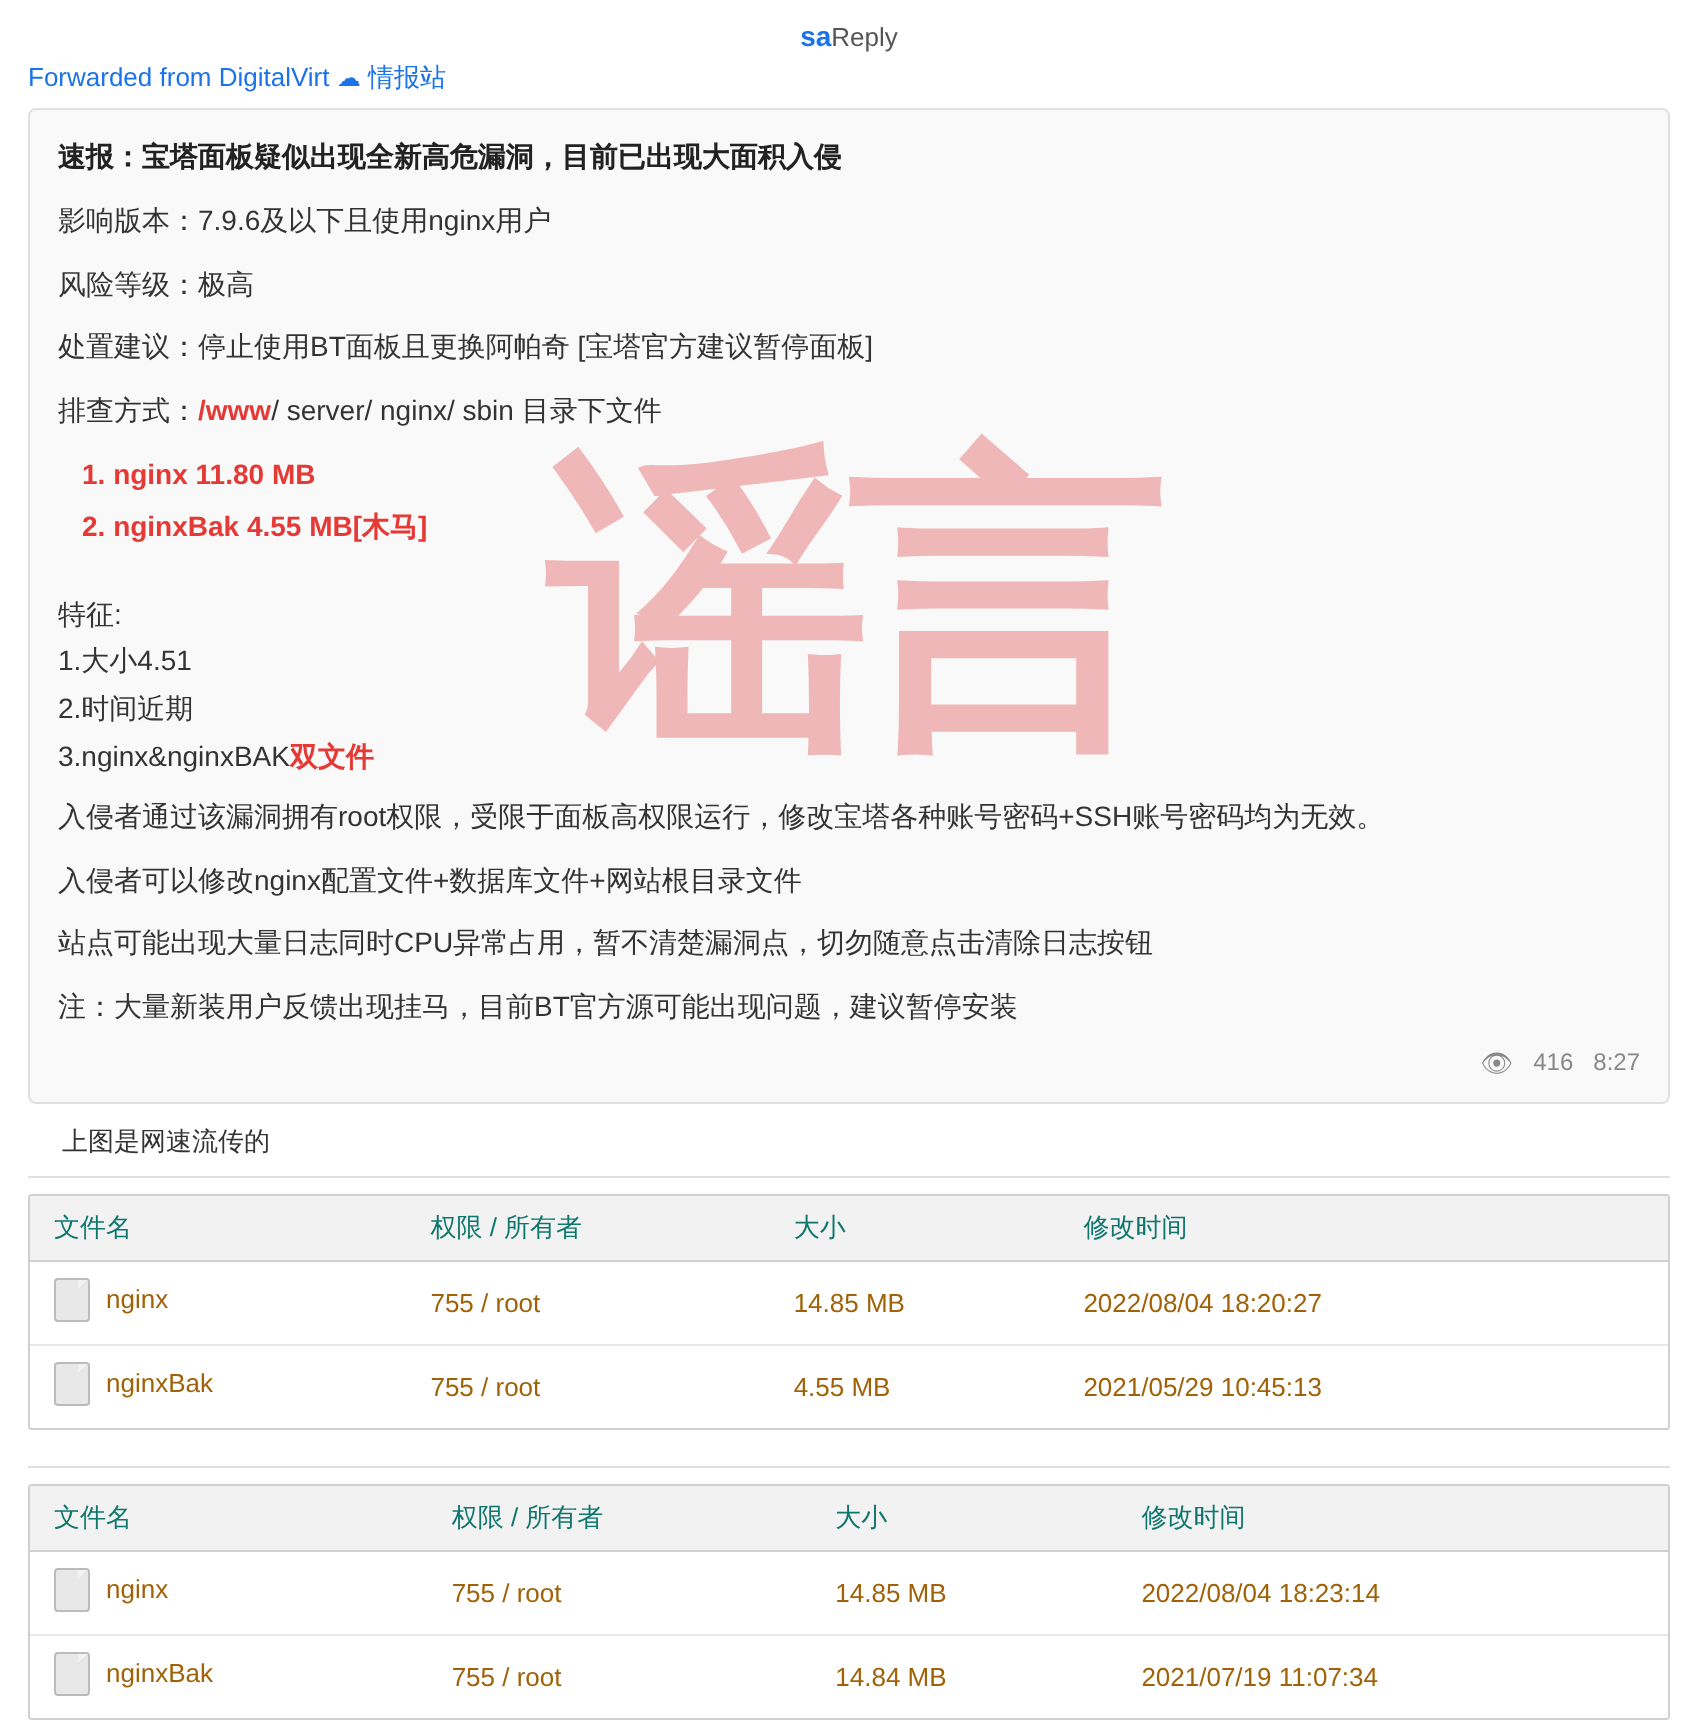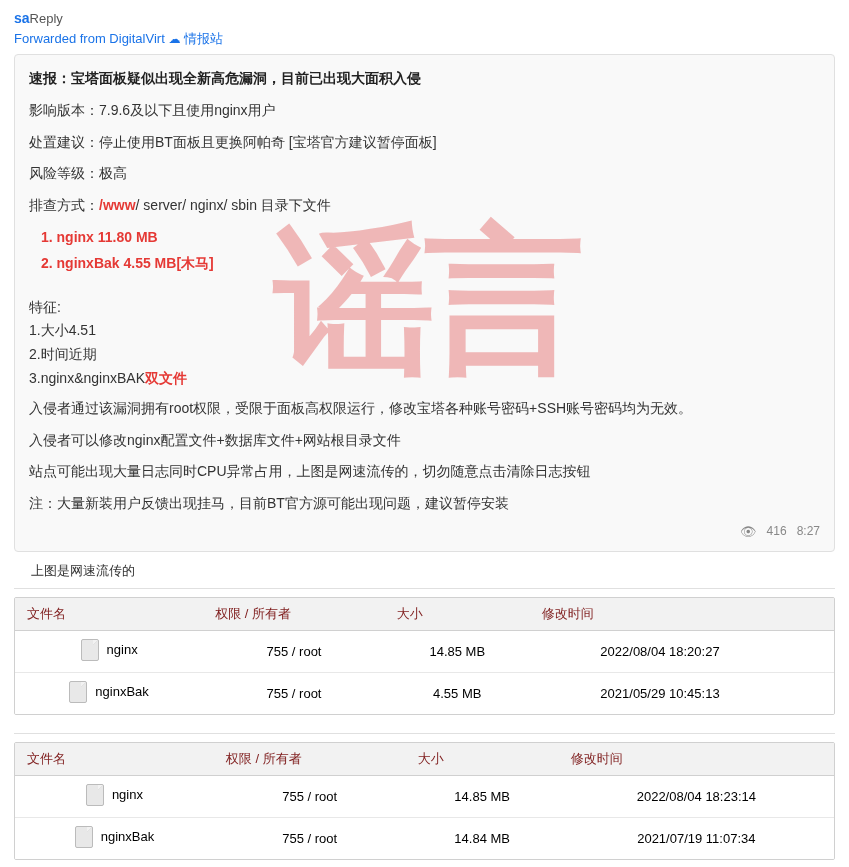--- a/index.html
+++ b/index.html
@@ -14,21 +14,21 @@
     }
 
     
     .message-container {
       padding: 10px 14px 0 14px;
       position: relative;
     }
 
     .message-header {
       display: flex;
-      justify-content: flex-start;
+      justify-content: center;
       align-items: center;
       margin-bottom: 4px;
     }
 
     .sender-name {
       color: #1a73e8;
       font-weight: bold;
       font-size: 14px;
     }
 
@@ -165,38 +165,37 @@
 
     .file-table thead tr {
       background: #f2f2f2;
       border-bottom: 1px solid #d0d0d0;
     }
 
     .file-table thead th {
       padding: 7px 12px;
       text-align: left;
       font-weight: normal;
-      color: #7f1d1d;
+      color: #0f766e;
       font-size: 13px;
     }
 
     .file-table tbody tr {
       border-bottom: 1px solid #e8e8e8;
       background: #fff;
     }
 
     .file-table tbody tr:last-child {
       border-bottom: none;
     }
 
     .file-table tbody td {
       padding: 8px 12px;
       font-size: 13px;
-      color: #000000;
-      text-align: center;
+      color: #a16207;
     }
 
     
     .file-table-container2 {
       margin: 0 14px;
       border: 1px solid #d0d0d0;
       border-radius: 2px;
       overflow: hidden;
     }
 
@@ -227,25 +226,25 @@
 
     <div class="section">
       <span class="headline">速报：宝塔面板疑似出现全新高危漏洞，目前已出现大面积入侵</span>
     </div>
 
     <div class="section">
       <span>影响版本：</span><span>7.9.6及以下且使用nginx用户</span>
     </div>
 
     <div class="section">
+      <span>风险等级：</span><span>极高</span>
+    </div>
+
+    <div class="section">
       <span>处置建议：</span><span>停止使用BT面板且更换阿帕奇 [宝塔官方建议暂停面板]</span>
-    </div>
-
-    <div class="section">
-      <span>风险等级：</span><span>极高</span>
     </div>
 
     <div class="section">
       <span>排查方式：</span><span class="path-red">/www</span><span>/ server/ nginx/ sbin 目录下文件</span>
     </div>
 
     <div class="section">
       <ul id="file-list-ul">
           <li>1. nginx 11.80 MB</li>
           <li>2. nginxBak 4.55 MB[木马]</li>
@@ -256,21 +255,21 @@
       <div class="label">特征:</div>
       <div id="traits-list">
           <div class="trait-item">1.大小4.51</div>
           <div class="trait-item">2.时间近期</div>
           <div class="trait-item">3.nginx&amp;nginxBAK<span style="color:#e53935;font-weight:bold;">双文件</span></div>
         </div>
     </div>
 
     <div class="para">入侵者通过该漏洞拥有root权限，受限于面板高权限运行，修改宝塔各种账号密码+SSH账号密码均为无效。</div>
     <div class="para">入侵者可以修改nginx配置文件+数据库文件+网站根目录文件</div>
-    <div class="para">站点可能出现大量日志同时CPU异常占用，上图是网速流传的，切勿随意点击清除日志按钮</div>
+    <div class="para">站点可能出现大量日志同时CPU异常占用，暂不清楚漏洞点，切勿随意点击清除日志按钮</div>
 
     <div class="para">
       <span>注：</span><span>大量新装用户反馈出现挂马，目前BT官方源可能出现问题，建议暂停安装</span>
     </div>
 
     <div class="message-footer">
       <span class="eye-icon">👁</span>
       <span>416</span>
       <span>8:27</span>
     </div>

